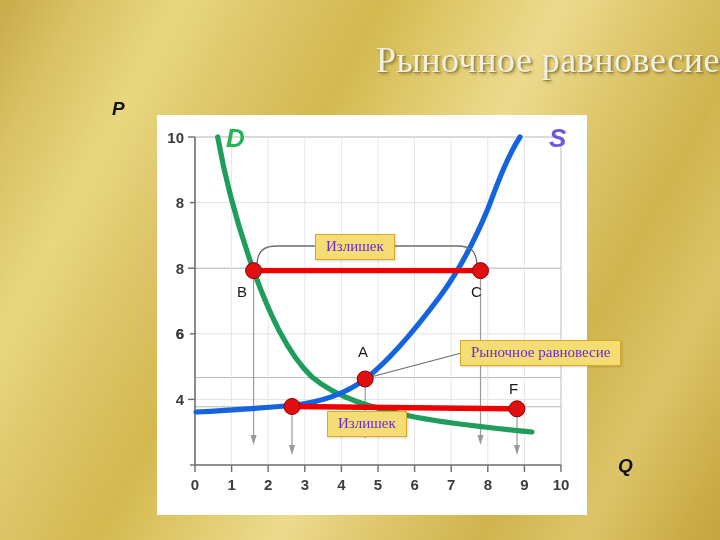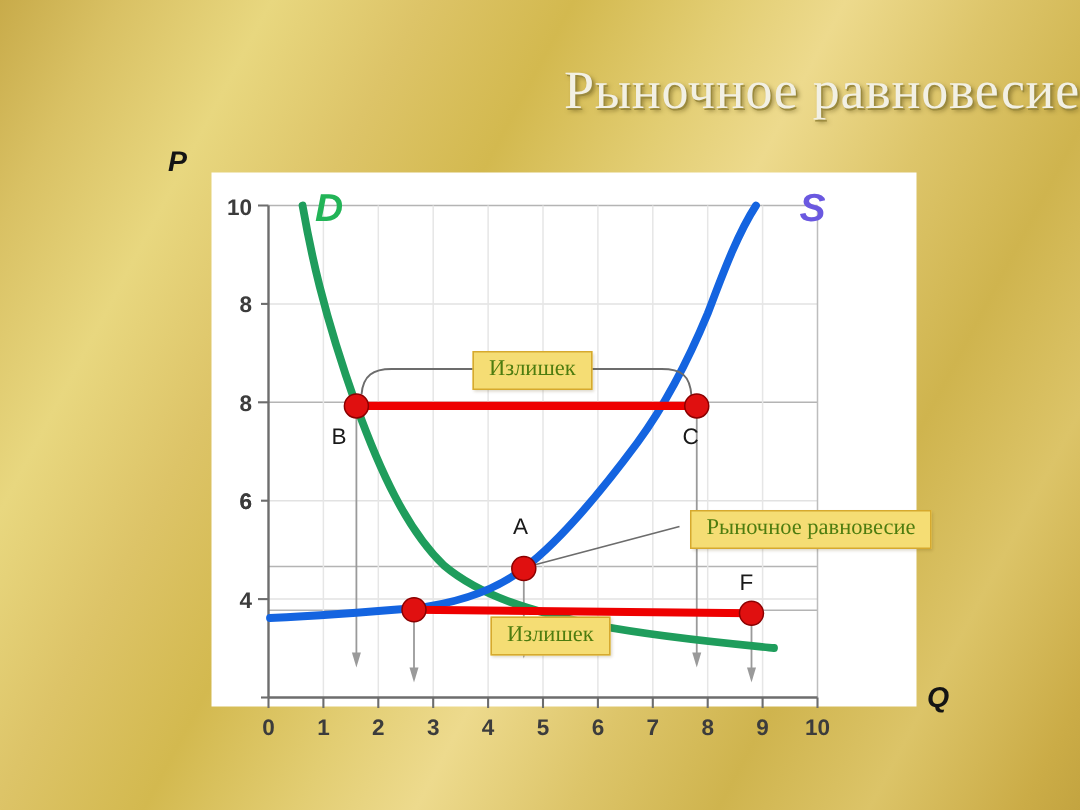--- a/index.html
+++ b/index.html
@@ -21,43 +21,42 @@
   }
   .axis-label{
     position:absolute;font-weight:bold;font-style:italic;
     font-size:19px;color:#141414;
     font-family:"Liberation Sans",sans-serif;
   }
   #p-axis-label{left:112px;top:98px;}
   #q-axis-label{left:618px;top:455px;}
 
   .chart-panel{
-    position:absolute;left:141px;top:115px;width:430px;height:356px;
+    position:absolute;left:157px;top:115px;width:430px;height:400px;
     background:#ffffff;
-    padding-left:40px;
   }
   .plot-svg{position:absolute;left:0;top:0;}
 
   .curve-tag{
     position:absolute;font-weight:bold;font-style:italic;font-size:26px;
     font-family:"Liberation Sans",sans-serif;
   }
   #demand-tag{left:69px;top:8px;color:#22b457;}
   #supply-tag{left:392px;top:8px;color:#6a58e0;}
 
   .pt-label{
     position:absolute;font-size:15px;color:#191919;
     font-family:"Liberation Sans",sans-serif;
   }
 
   .callout{
     position:absolute;
     background:#f5dd74;border:1px solid #d6a92e;
     font-family:"Liberation Serif",serif;
-    font-size:15px;color:#4d7c0f;
+    font-size:15px;color:#6d28d9;
     padding:3px 10px 4px 10px;white-space:nowrap;
     box-shadow:1px 1px 2px rgba(90,70,10,.22);
   }
   #callout-surplus{left:315px;top:234px;}
   #callout-deficit{left:327px;top:411px;}
   #callout-equilibrium{left:460px;top:340px;}
 </style>
 </head>
 <body>
 

